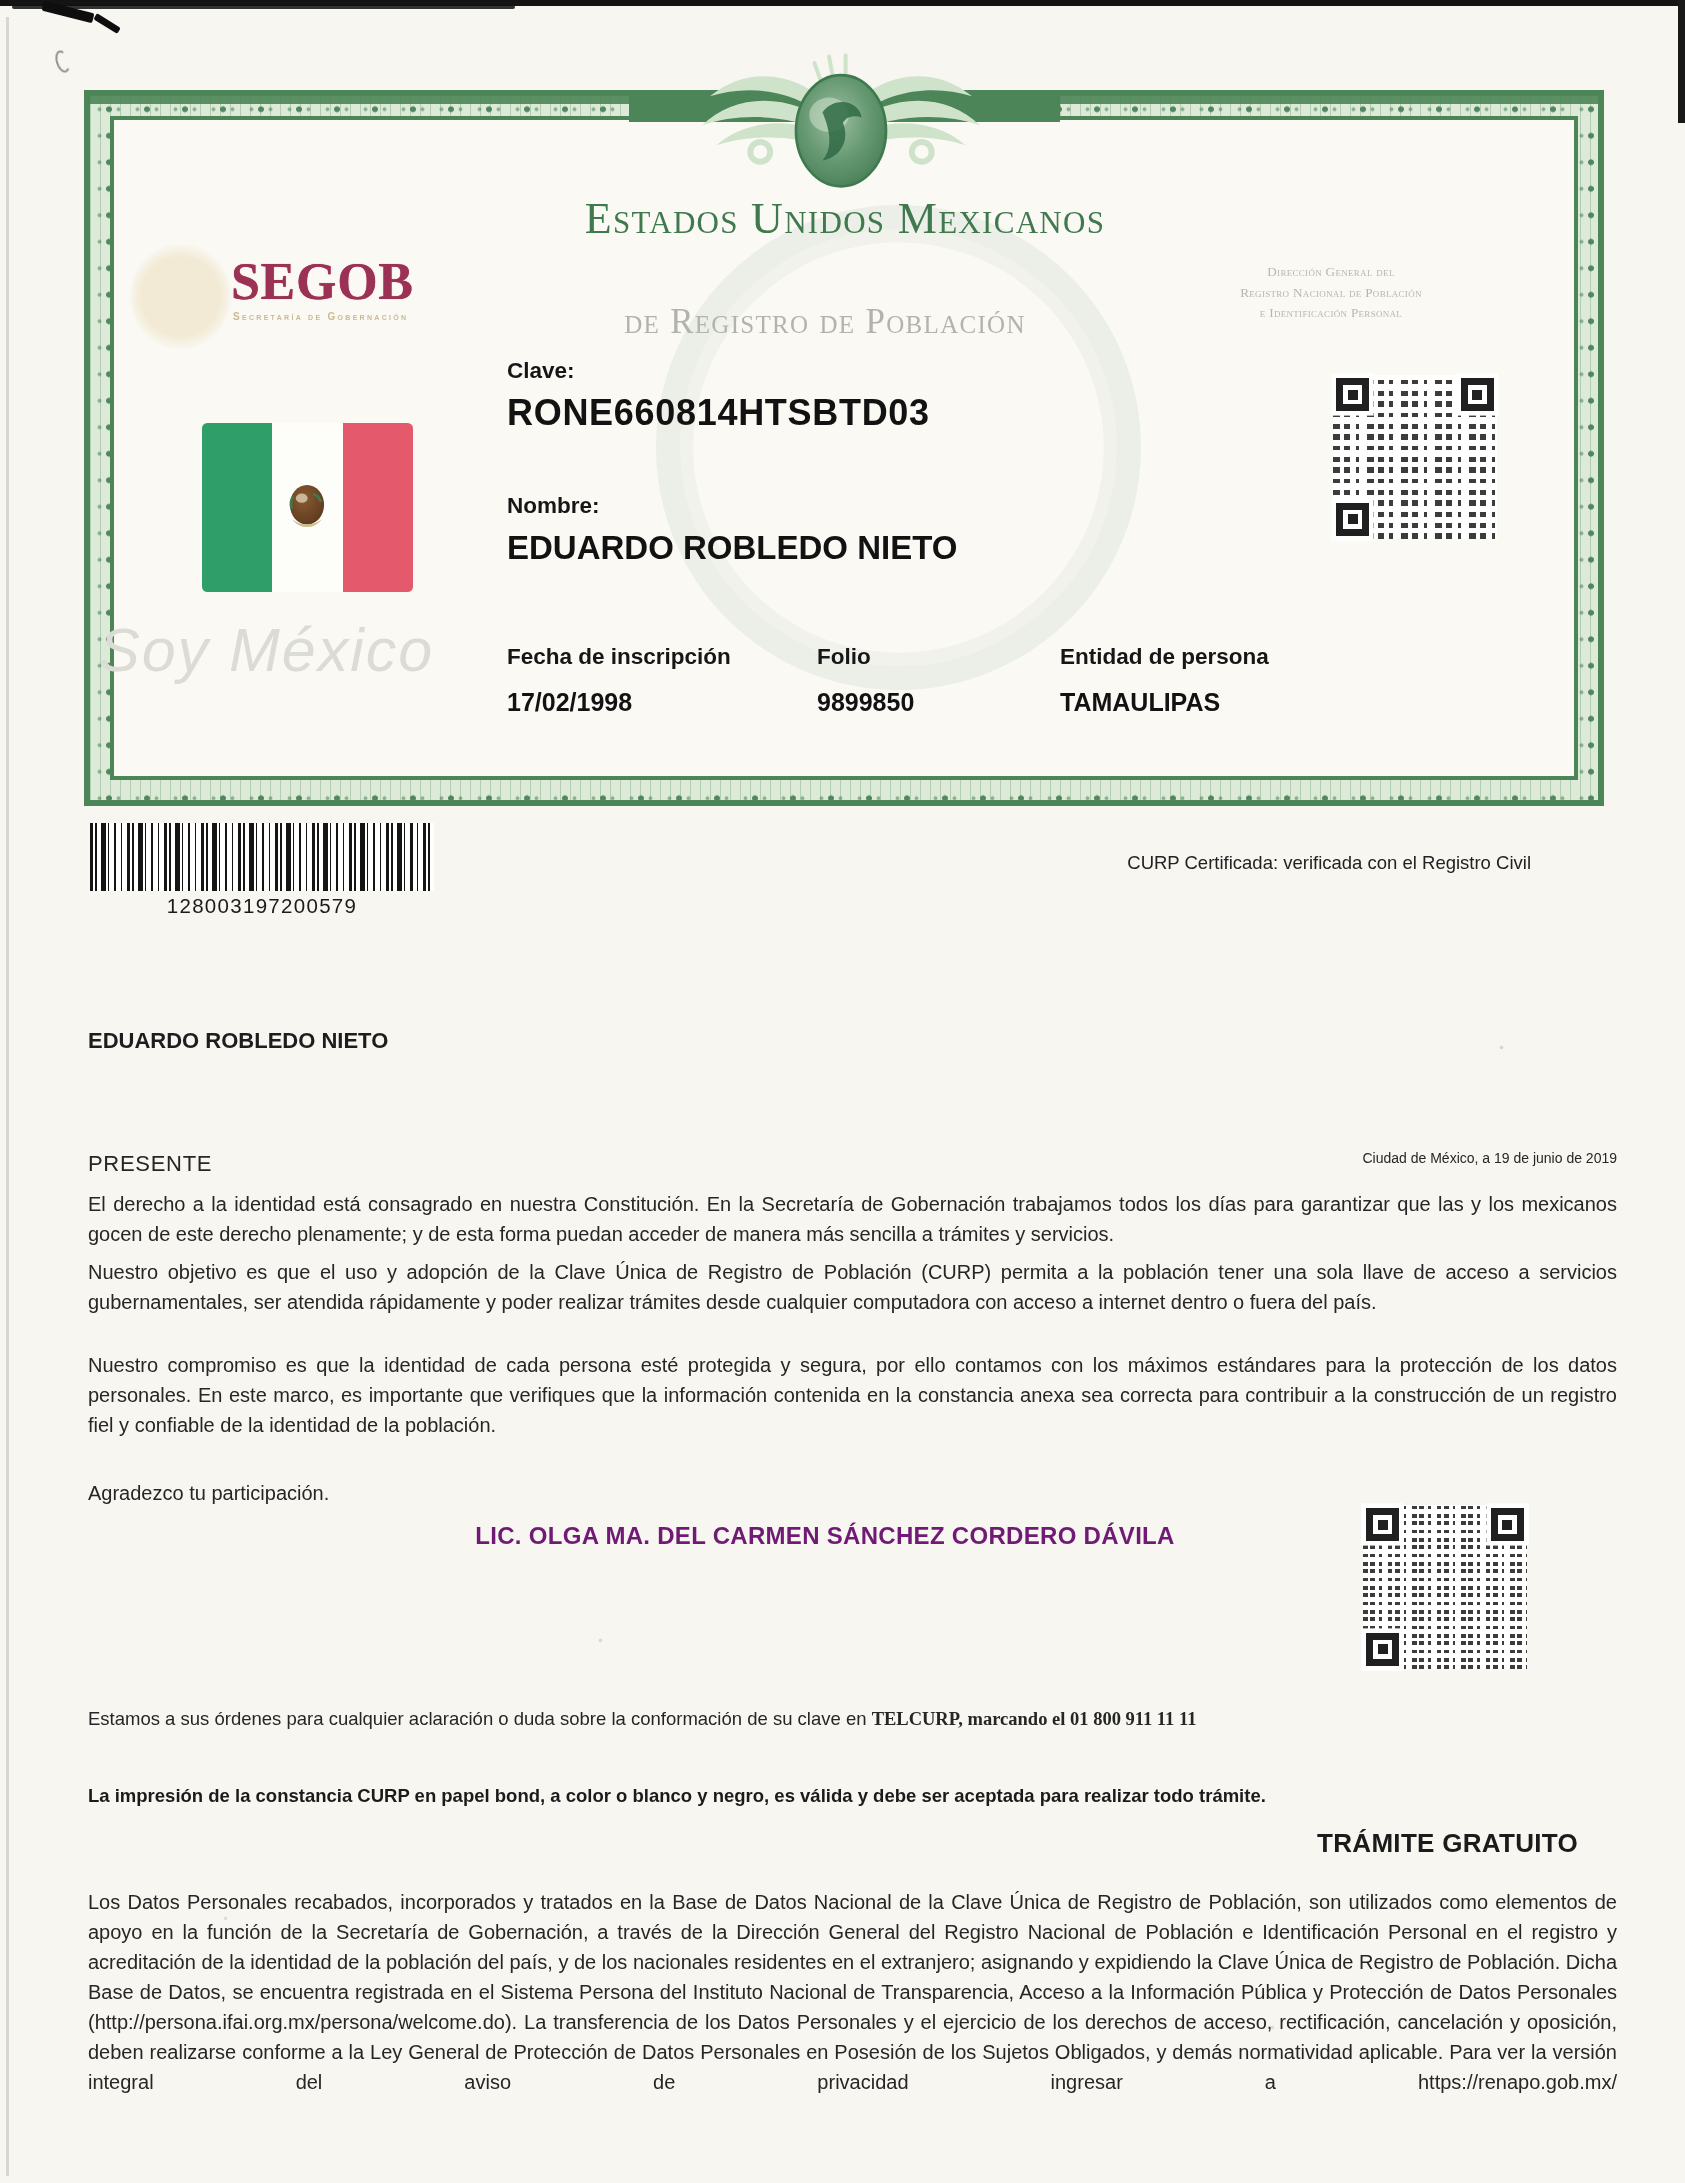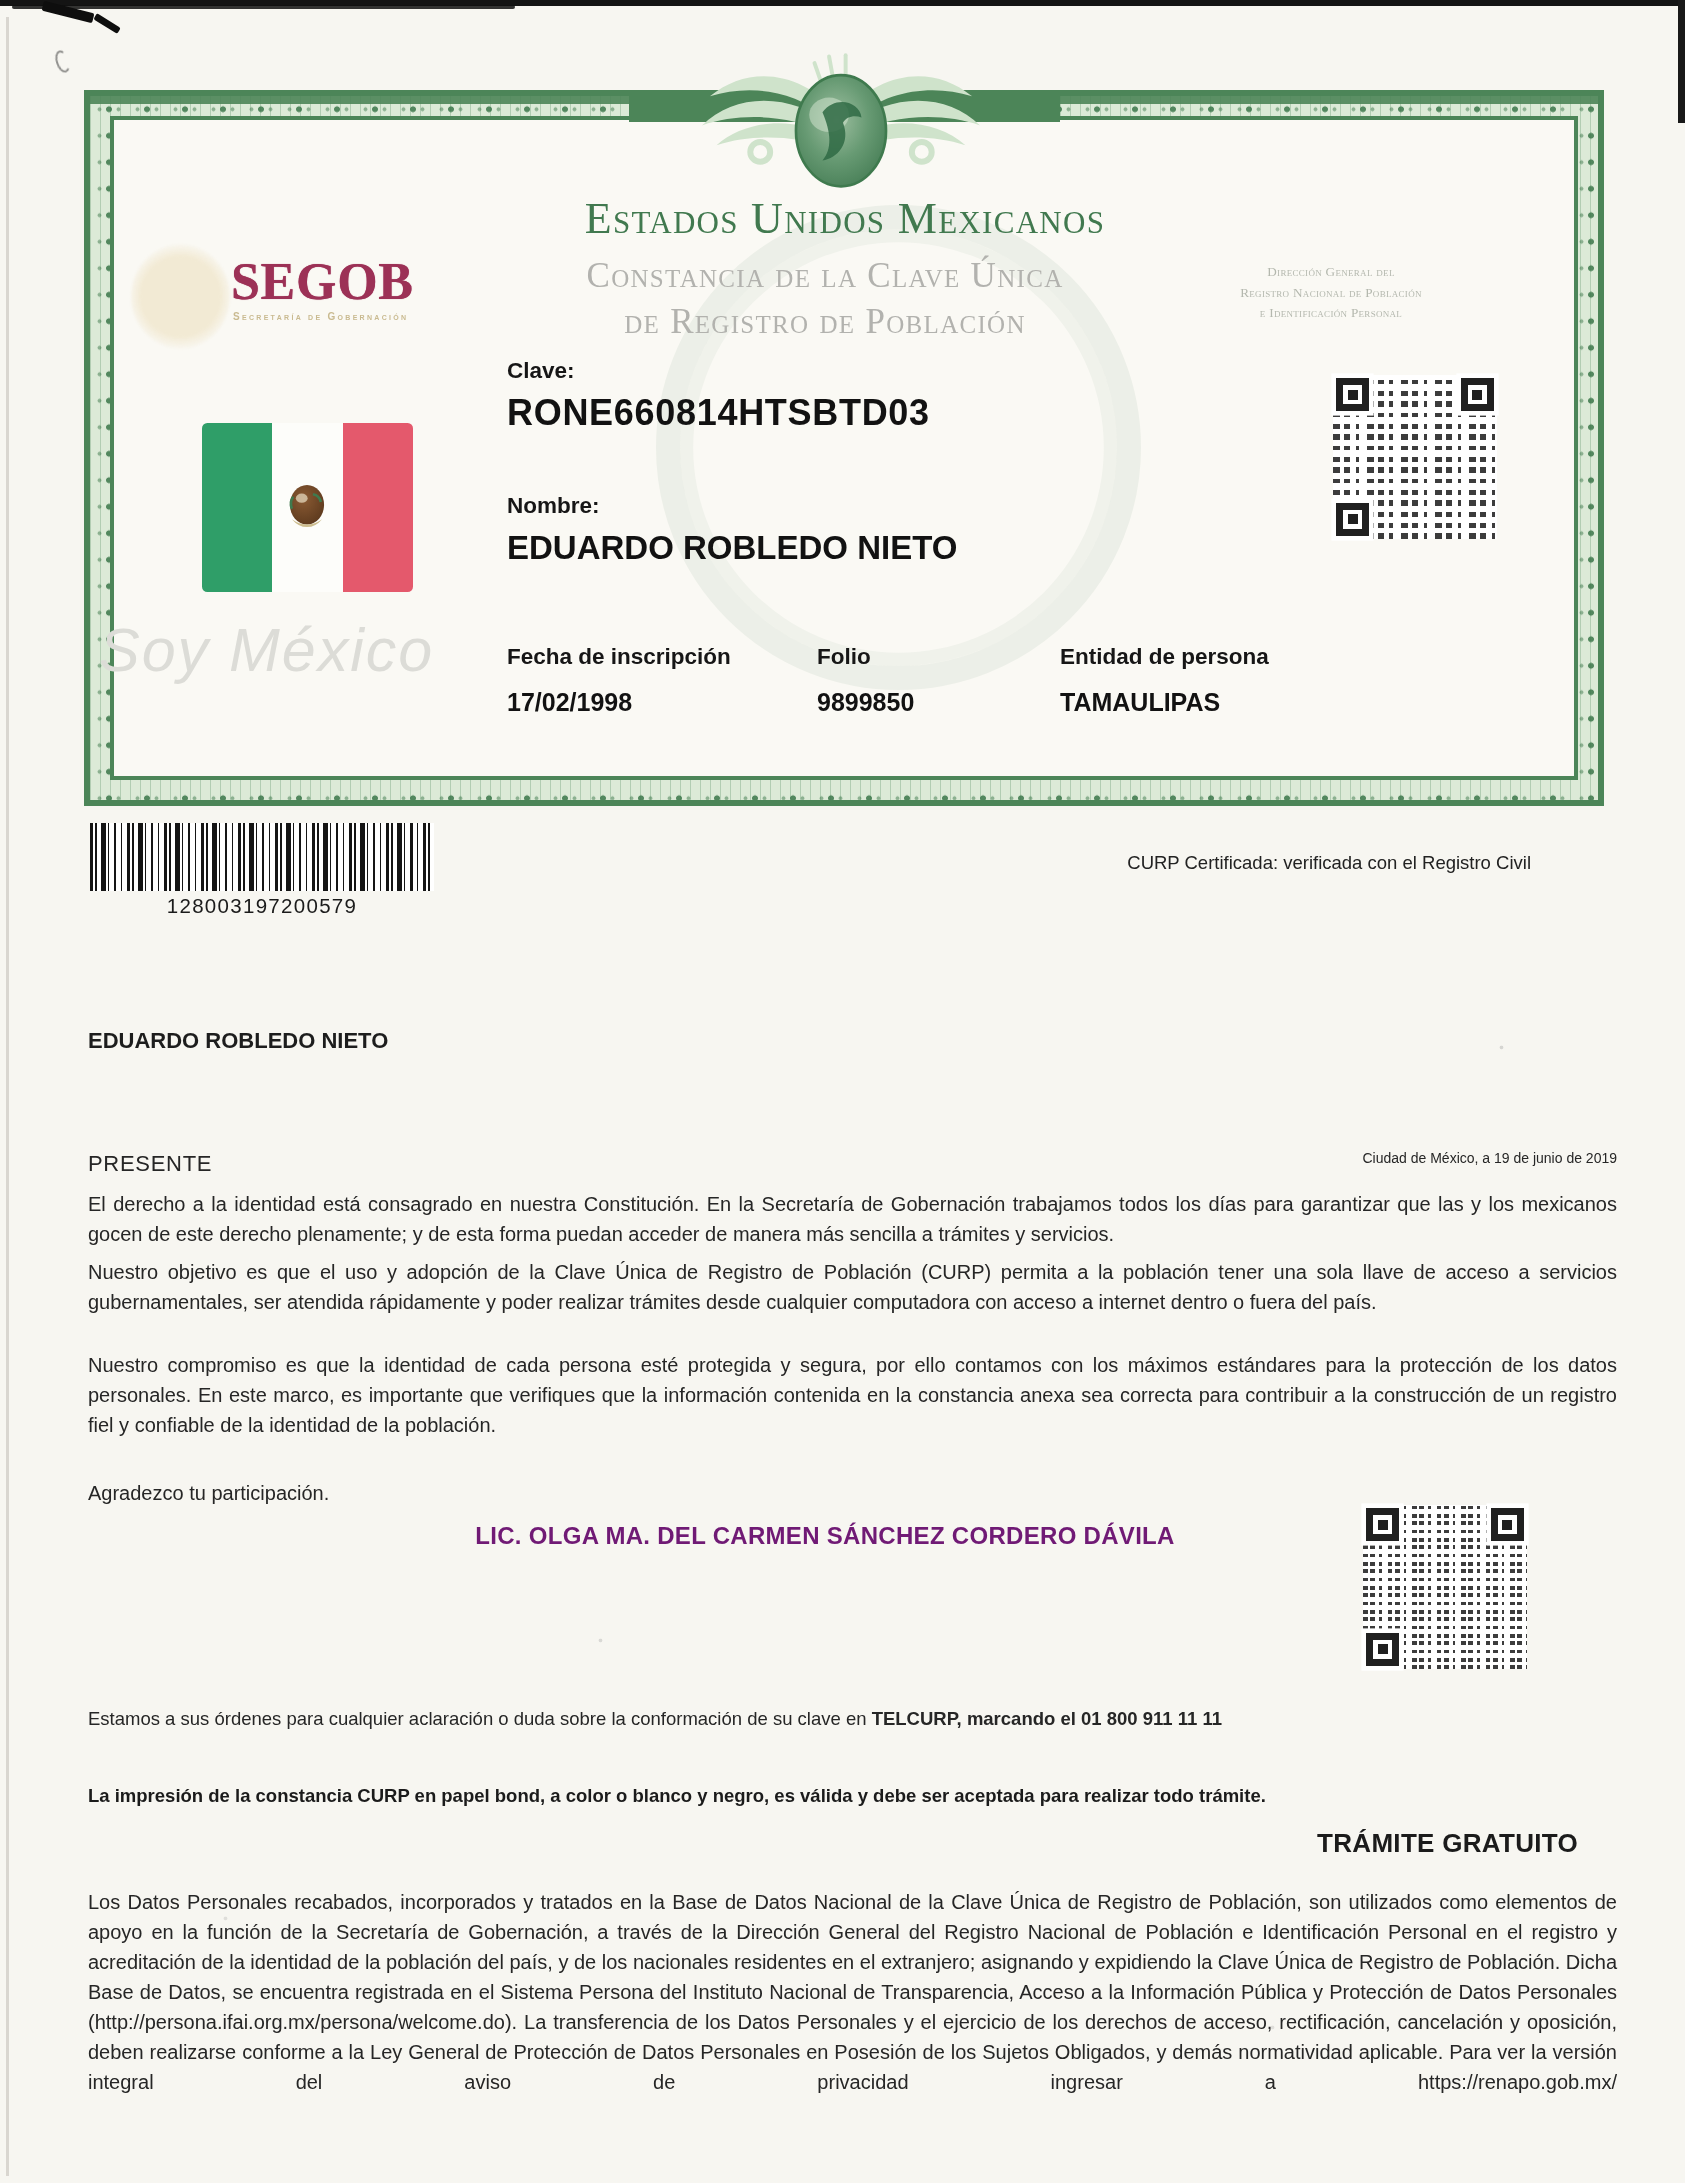--- a/index.html
+++ b/index.html
@@ -120,21 +120,21 @@
   .dateline{left:88px;top:1150px;width:1529px;text-align:right;font-size:14px;}
   .para{width:1529px;line-height:30px;text-align:justify;}
   .p1{left:88px;top:1189px;}
   .p2{left:88px;top:1257px;}
   .p3{left:88px;top:1350px;}
   .closing{left:88px;top:1482px;}
   .signer-name{left:88px;top:1522px;width:1474px;text-align:center;font-weight:bold;
                font-size:24px;color:#701a75;letter-spacing:0.3px;}
   .signer-title{left:88px;top:1614px;width:1474px;text-align:center;font-size:20.5px;}
   .contact{left:88px;top:1708px;font-size:18.5px;}
-  .contact .b{font-weight:bold;}
+  .contact .b{font-weight:bold;font-family:Liberation Serif, serif;}
   .validity{left:88px;top:1785px;font-weight:bold;font-size:18.5px;color:#1b1b1b;}
   .free-heading{left:88px;top:1828px;width:1490px;text-align:right;font-weight:bold;
                 font-size:26px;color:#1b1b1b;letter-spacing:0.3px;}
   .privacy{left:88px;top:1887px;text-align:justify;text-align-last:justify;}
 </style>
 </head>
 <body>
 
 <div class="page">
 
@@ -183,21 +183,20 @@
     <ellipse cx="240" cy="140" rx="68" ry="84" fill="url(#g1)" stroke="#3f7a4e" stroke-width="4"></ellipse>
     <ellipse cx="222" cy="116" rx="30" ry="26" fill="#d7e8d3" opacity="0.5"></ellipse>
     <path d="M212,112 c20,-26 56,-16 59,8 c-10,-4 -23,-2 -28,8 c12,30 -8,54 -31,57 c15,-18 13,-42 0,-73 z" fill="#2f6a44" opacity="0.85"></path>
   </svg>
 
   <div class="abs segob-seal"></div>
   <div class="abs segob-word">SEGOB</div>
   <div class="abs segob-sub">Secretaría de Gobernación</div>
 
   <div class="abs title-country">Estados Unidos Mexicanos</div>
-  <div class="abs title-doc1">Constancia de la Clave Única</div>
   <div class="abs title-doc2">de Registro de Población</div>
   <div class="abs office">
     <div>Dirección General del</div>
     <div>Registro Nacional de Población</div>
     <div>e Identificación Personal</div>
   </div>
 
   <div class="abs flag">
     <div class="g"></div>
     <div class="w">

